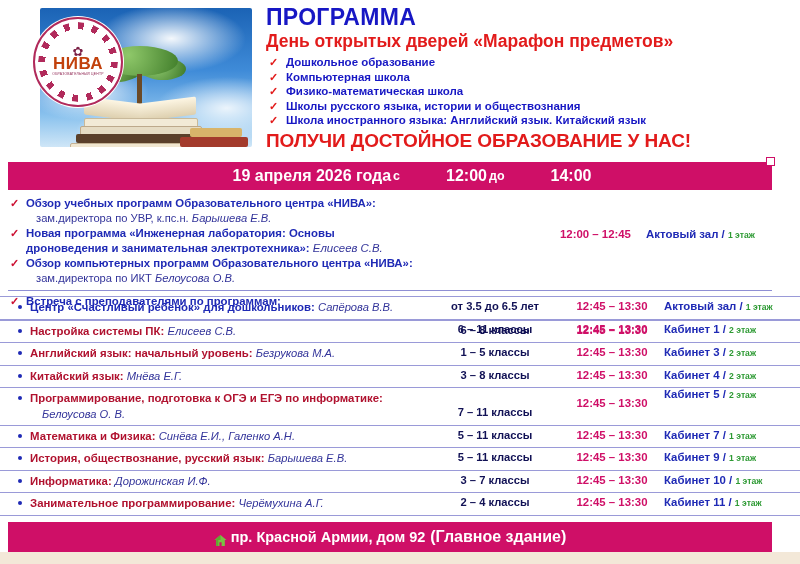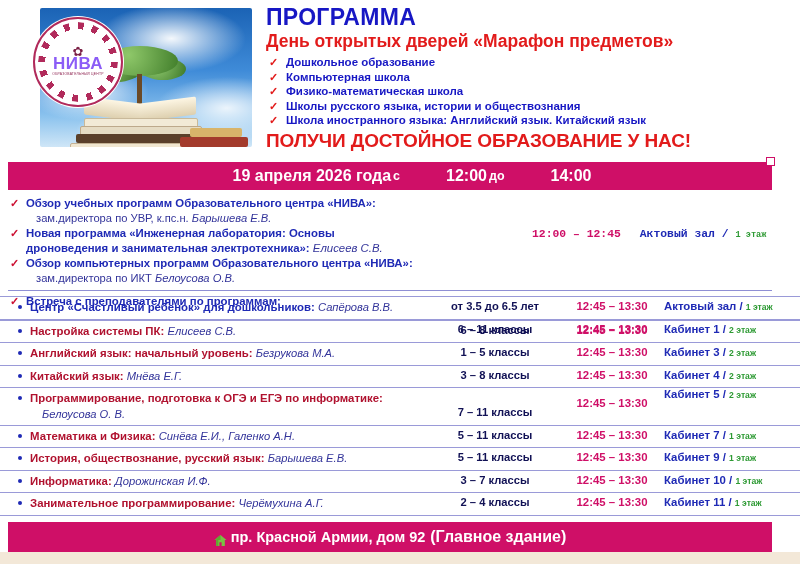--- a/index.html
+++ b/index.html
@@ -52,21 +52,21 @@
   .logo-ring{
     position:absolute;inset:3px;border-radius:50%;
     background:
       repeating-conic-gradient(from 0deg,
         #b12a5b 0deg 9deg, #ffffff 9deg 22.5deg);
     -webkit-mask: radial-gradient(circle, transparent 0 58%, #000 58% 100%);
             mask: radial-gradient(circle, transparent 0 58%, #000 58% 100%);
   }
   .logo-inner{position:relative;text-align:center;z-index:2;}
   .logo-leaf{font-size:13px;color:#7b1f45;line-height:9px;}
-  .logo-word{font-size:17px;font-weight:bold;color:#8b5cf6;letter-spacing:.5px;line-height:16px;}
+  .logo-word{font-size:17px;font-weight:bold;color:#c2410c;letter-spacing:.5px;line-height:16px;}
   .logo-sub{font-size:3.4px;color:#8e2350;letter-spacing:.2px;line-height:5px;}
 
   .head-text{position:absolute;left:266px;top:4px;right:6px;}
   .h-title{font-size:23px;font-weight:bold;color:#1717c4;letter-spacing:.3px;line-height:26px;}
   .h-sub{font-size:17.5px;font-weight:bold;color:#e21b1b;line-height:24px;margin-top:-1px;}
   .h-list{margin:2px 0 0 0;padding:0;list-style:none;}
   .h-list li{
     position:relative;padding-left:20px;font-size:11.5px;font-weight:bold;
     color:#1717c4;line-height:14.6px;
   }
@@ -82,21 +82,21 @@
   .datebar .d2{font-size:12.5px;font-weight:bold;margin:0 2px;}
   .handle{position:absolute;left:766px;top:157px;width:7px;height:7px;background:#ffffff;border:1px solid #cf0f67;}
 
   
   .intro{position:absolute;left:0;top:196px;width:800px;}
   .intro-row{position:relative;padding-left:26px;min-height:13px;}
   .intro-chk{position:absolute;left:10px;top:1px;color:#cc1133;font-size:11px;font-weight:bold;}
   .t-bold{font-size:11.4px;font-weight:bold;color:#1f2ab5;line-height:15px;}
   .t-sub{font-size:11.2px;color:#33349a;line-height:15px;padding-left:10px;}
   .t-it{font-style:italic;color:#33349a;font-weight:normal;}
-  .intro-meta{position:absolute;left:532px;top:32px;width:240px;font-size:11.4px;font-weight:bold;font-family:Liberation Mono, monospace;}
+  .intro-meta{position:absolute;left:560px;top:32px;width:240px;font-size:11.4px;font-weight:bold;}
   .m-time{color:#cf0f67;}
   .m-room{color:#1f2ab5;margin-left:12px;}
   .m-floor{color:#2e9a34;font-size:8.6px;}
 
   .sep{position:absolute;left:8px;width:764px;height:1px;background:#8f8fd4;}
 
   
   .tbl{position:absolute;left:0;top:296px;width:800px;}
   .trow{position:relative;border-bottom:1px solid #9a9ad8;}
   .trow.first{border-top:1px solid #9a9ad8;}

